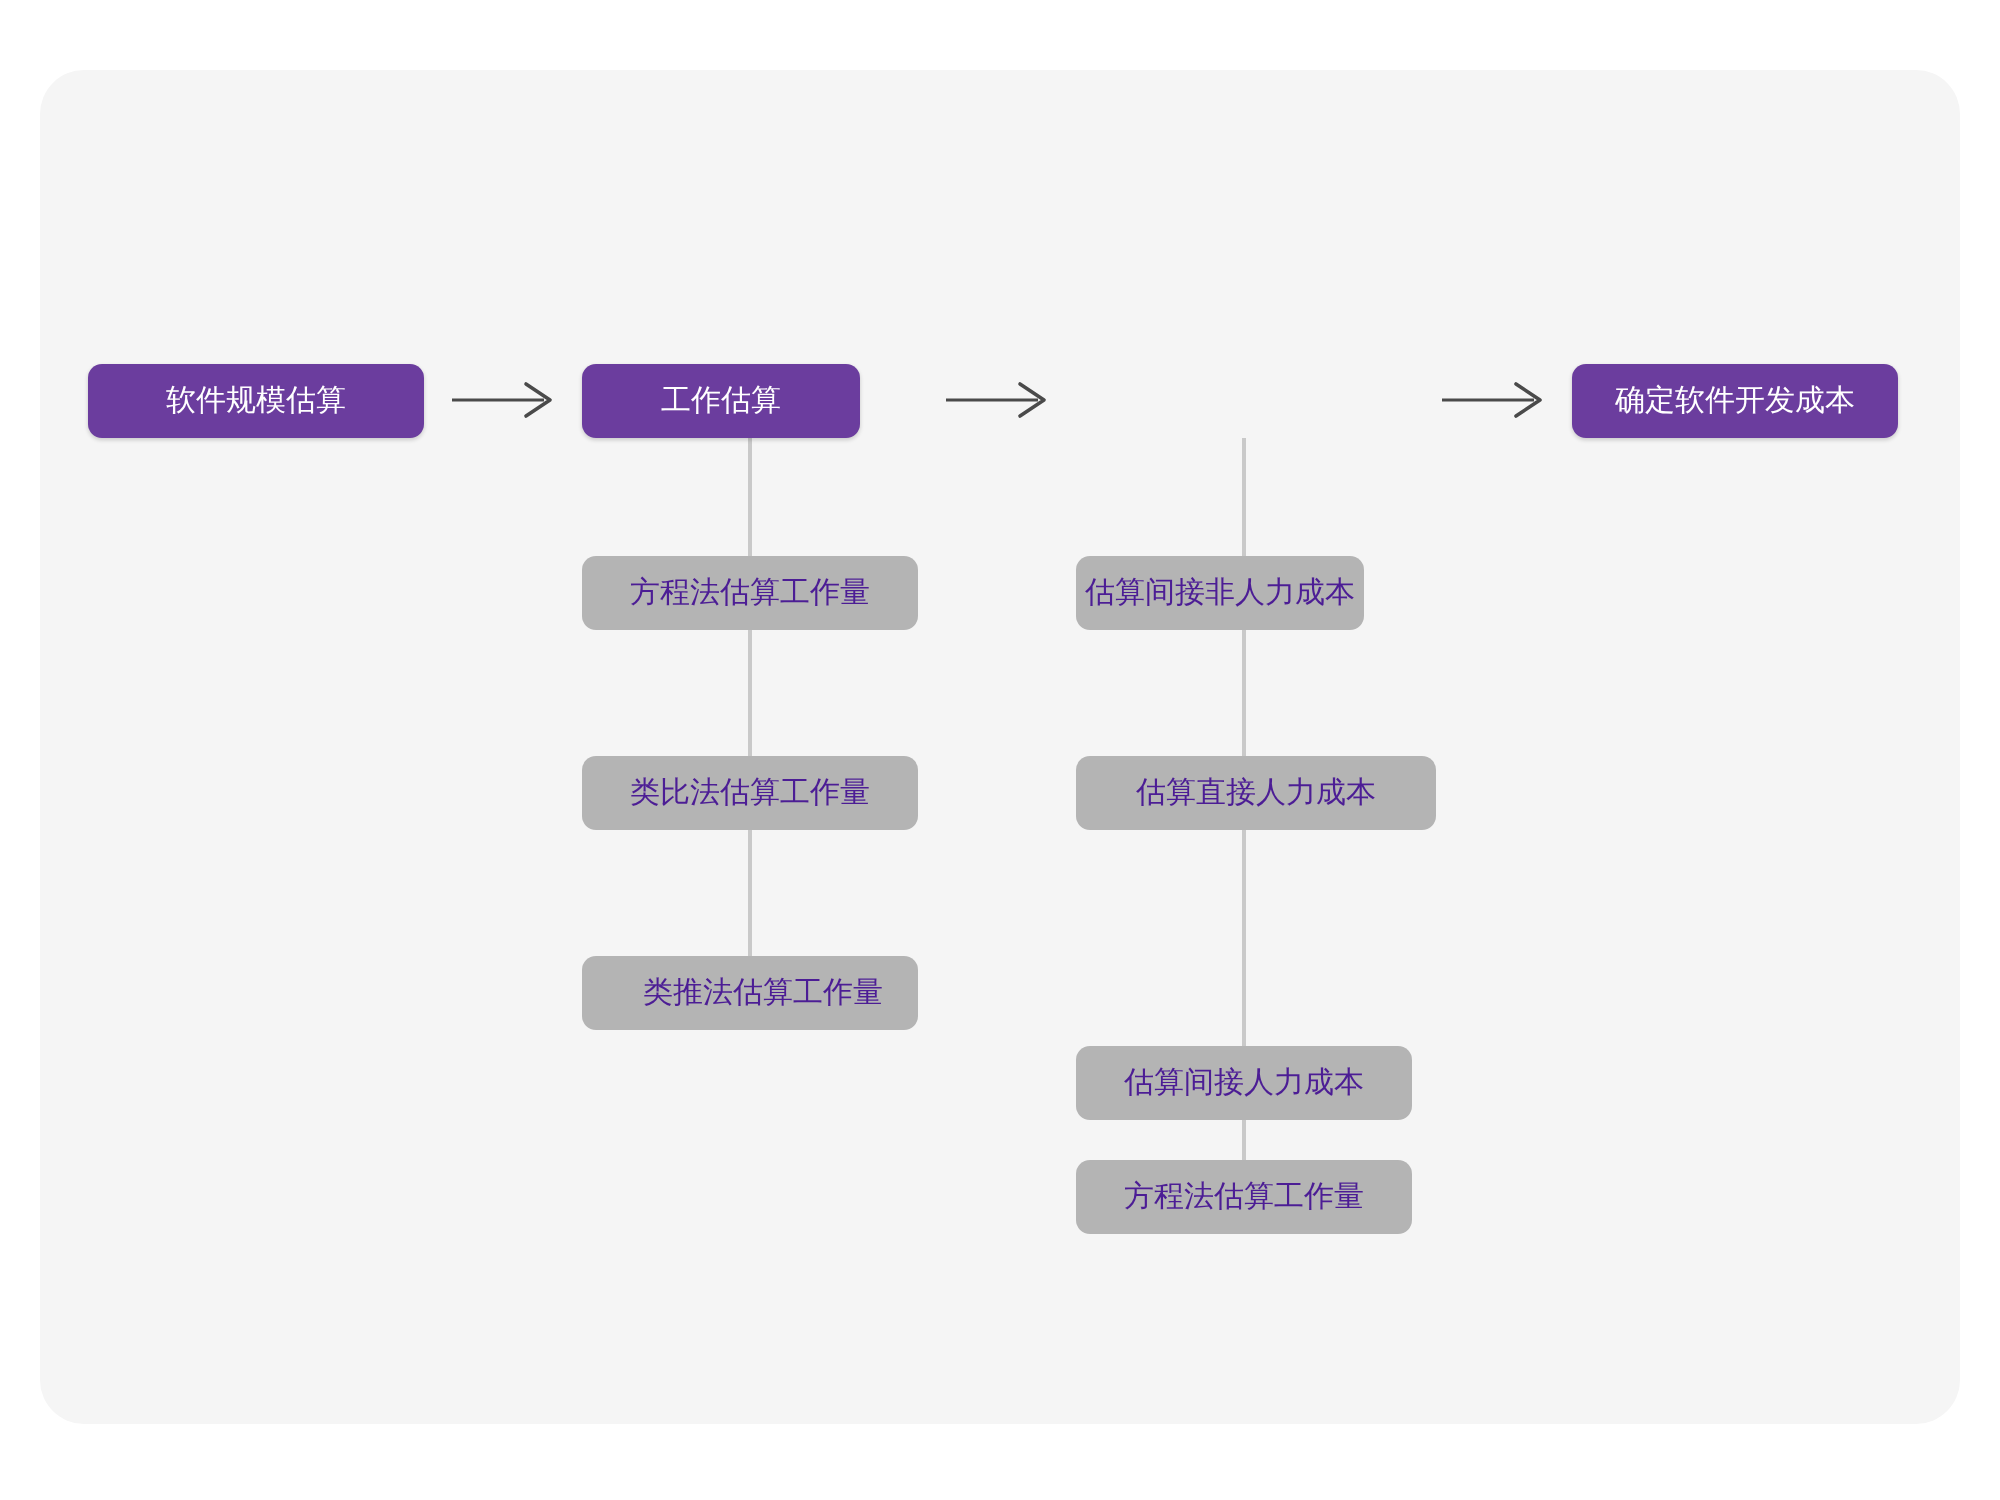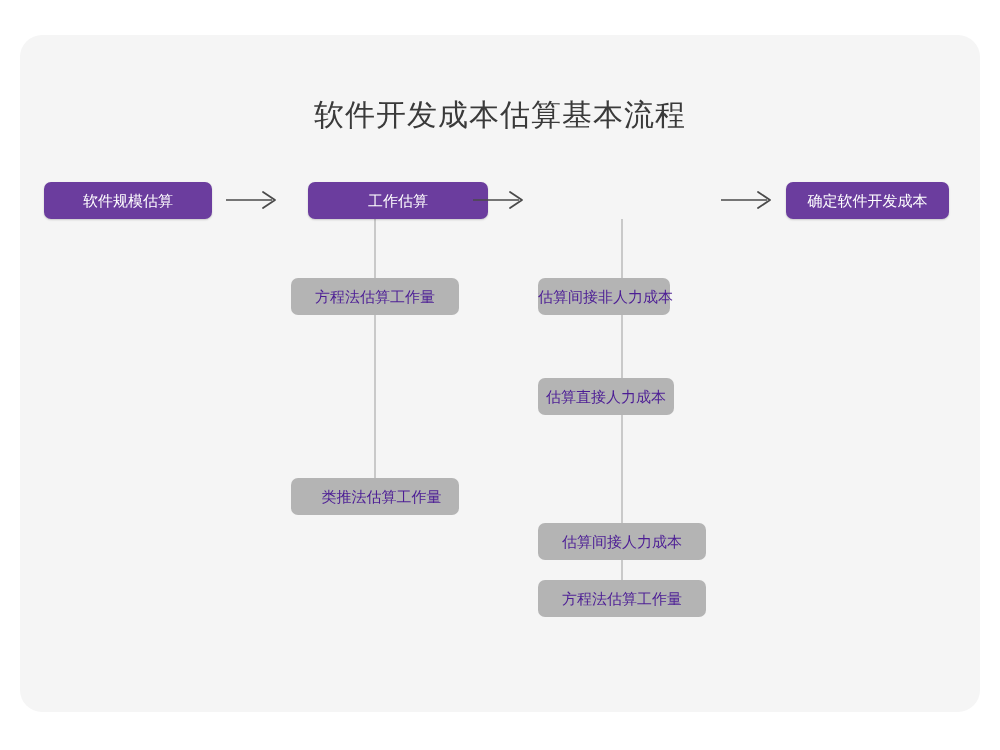--- a/index.html
+++ b/index.html
@@ -91,29 +91,28 @@
 </style>
 </head>
 <body>
 
 <div id="canvas">
 
   <div class="card"></div>
 
   <div class="diagram">
 
-    <div class="title">软件开发成本估算基本流程</div>
 
     <div class="vline" style="left:374px; top:219px; height:278px;"></div>
 
     <div class="vline" style="left:621px; top:219px; height:380px;"></div>
 
     <div class="node primary" style="left:44px; top:182px; width:168px;">软件规模估算</div>
 
-    <div class="node primary" style="left:291px; top:182px; width:180px;margin-left:17px;">工作估算</div>
+    <div class="node primary" style="left:291px; top:182px; width:139px;">工作估算</div>
 
 
     <div class="node primary" style="left:786px; top:182px; width:163px;">确定软件开发成本</div>
 
     <div class="arrow" style="left:225px;">
       <svg width="54" height="22" viewBox="0 0 54 22">
         <line x1="1" y1="11" x2="47" y2="11" stroke="#4a4a4a" stroke-width="1.6"></line>
         <polyline points="38,3 50,11 38,19" fill="none" stroke="#4a4a4a" stroke-width="1.8" stroke-linecap="round" stroke-linejoin="round"></polyline>
       </svg>
     </div>
@@ -127,25 +126,26 @@
 
     <div class="arrow" style="left:720px;">
       <svg width="54" height="22" viewBox="0 0 54 22">
         <line x1="1" y1="11" x2="47" y2="11" stroke="#4a4a4a" stroke-width="1.6"></line>
         <polyline points="38,3 50,11 38,19" fill="none" stroke="#4a4a4a" stroke-width="1.8" stroke-linecap="round" stroke-linejoin="round"></polyline>
       </svg>
     </div>
 
     <div class="node secondary" style="left:291px; top:278px; width:168px;">方程法估算工作量</div>
 
+    <div class="node secondary" style="left:291px; top:378px; width:168px;">类比法估算工作量</div>
 
     <div class="node secondary" style="left:291px; top:478px; width:168px;padding-left:13px;">类推法估算工作量</div>
 
-    <div class="node secondary" style="left:538px; top:278px; width:132px;text-align:center;">估算间接非人力成本</div>
+    <div class="node secondary" style="left:538px; top:278px; width:144px;text-align:center;">估算间接非人力成本</div>
 
-    <div class="node secondary" style="left:538px; top:378px; width:136px;">估算直接人力成本</div>
+    <div class="node secondary" style="left:538px; top:378px; width:180px;">估算直接人力成本</div>
 
     <div class="node secondary" style="left:538px; top:478px; width:168px;margin-top:45px;">估算间接人力成本</div>
 
     <div class="node secondary" style="left:538px; top:580px; width:168px;">方程法估算工作量</div>
 
   </div>
 </div>
 
 </body></html>

